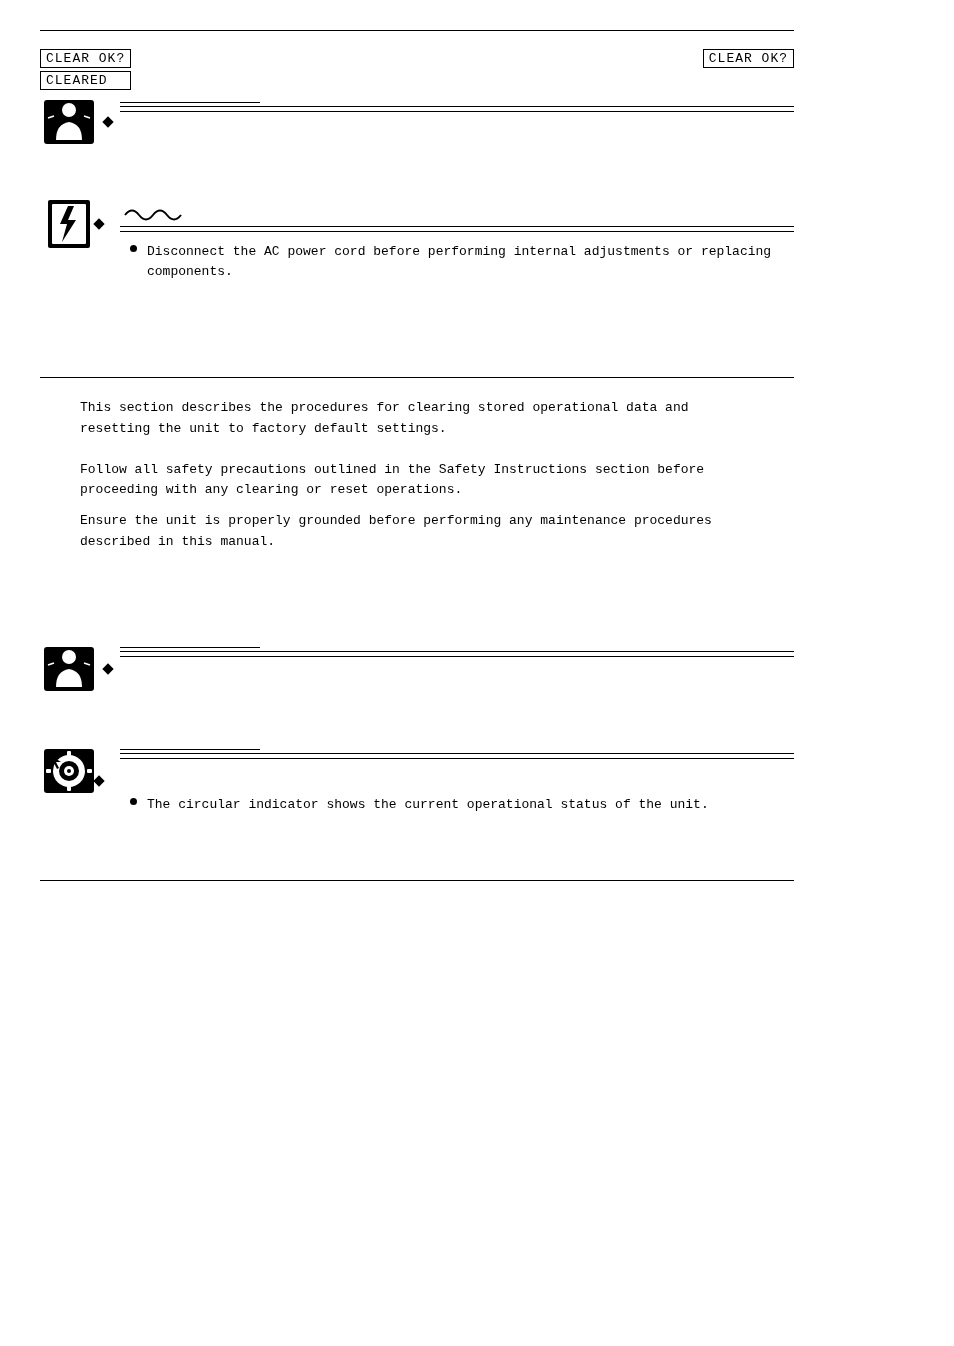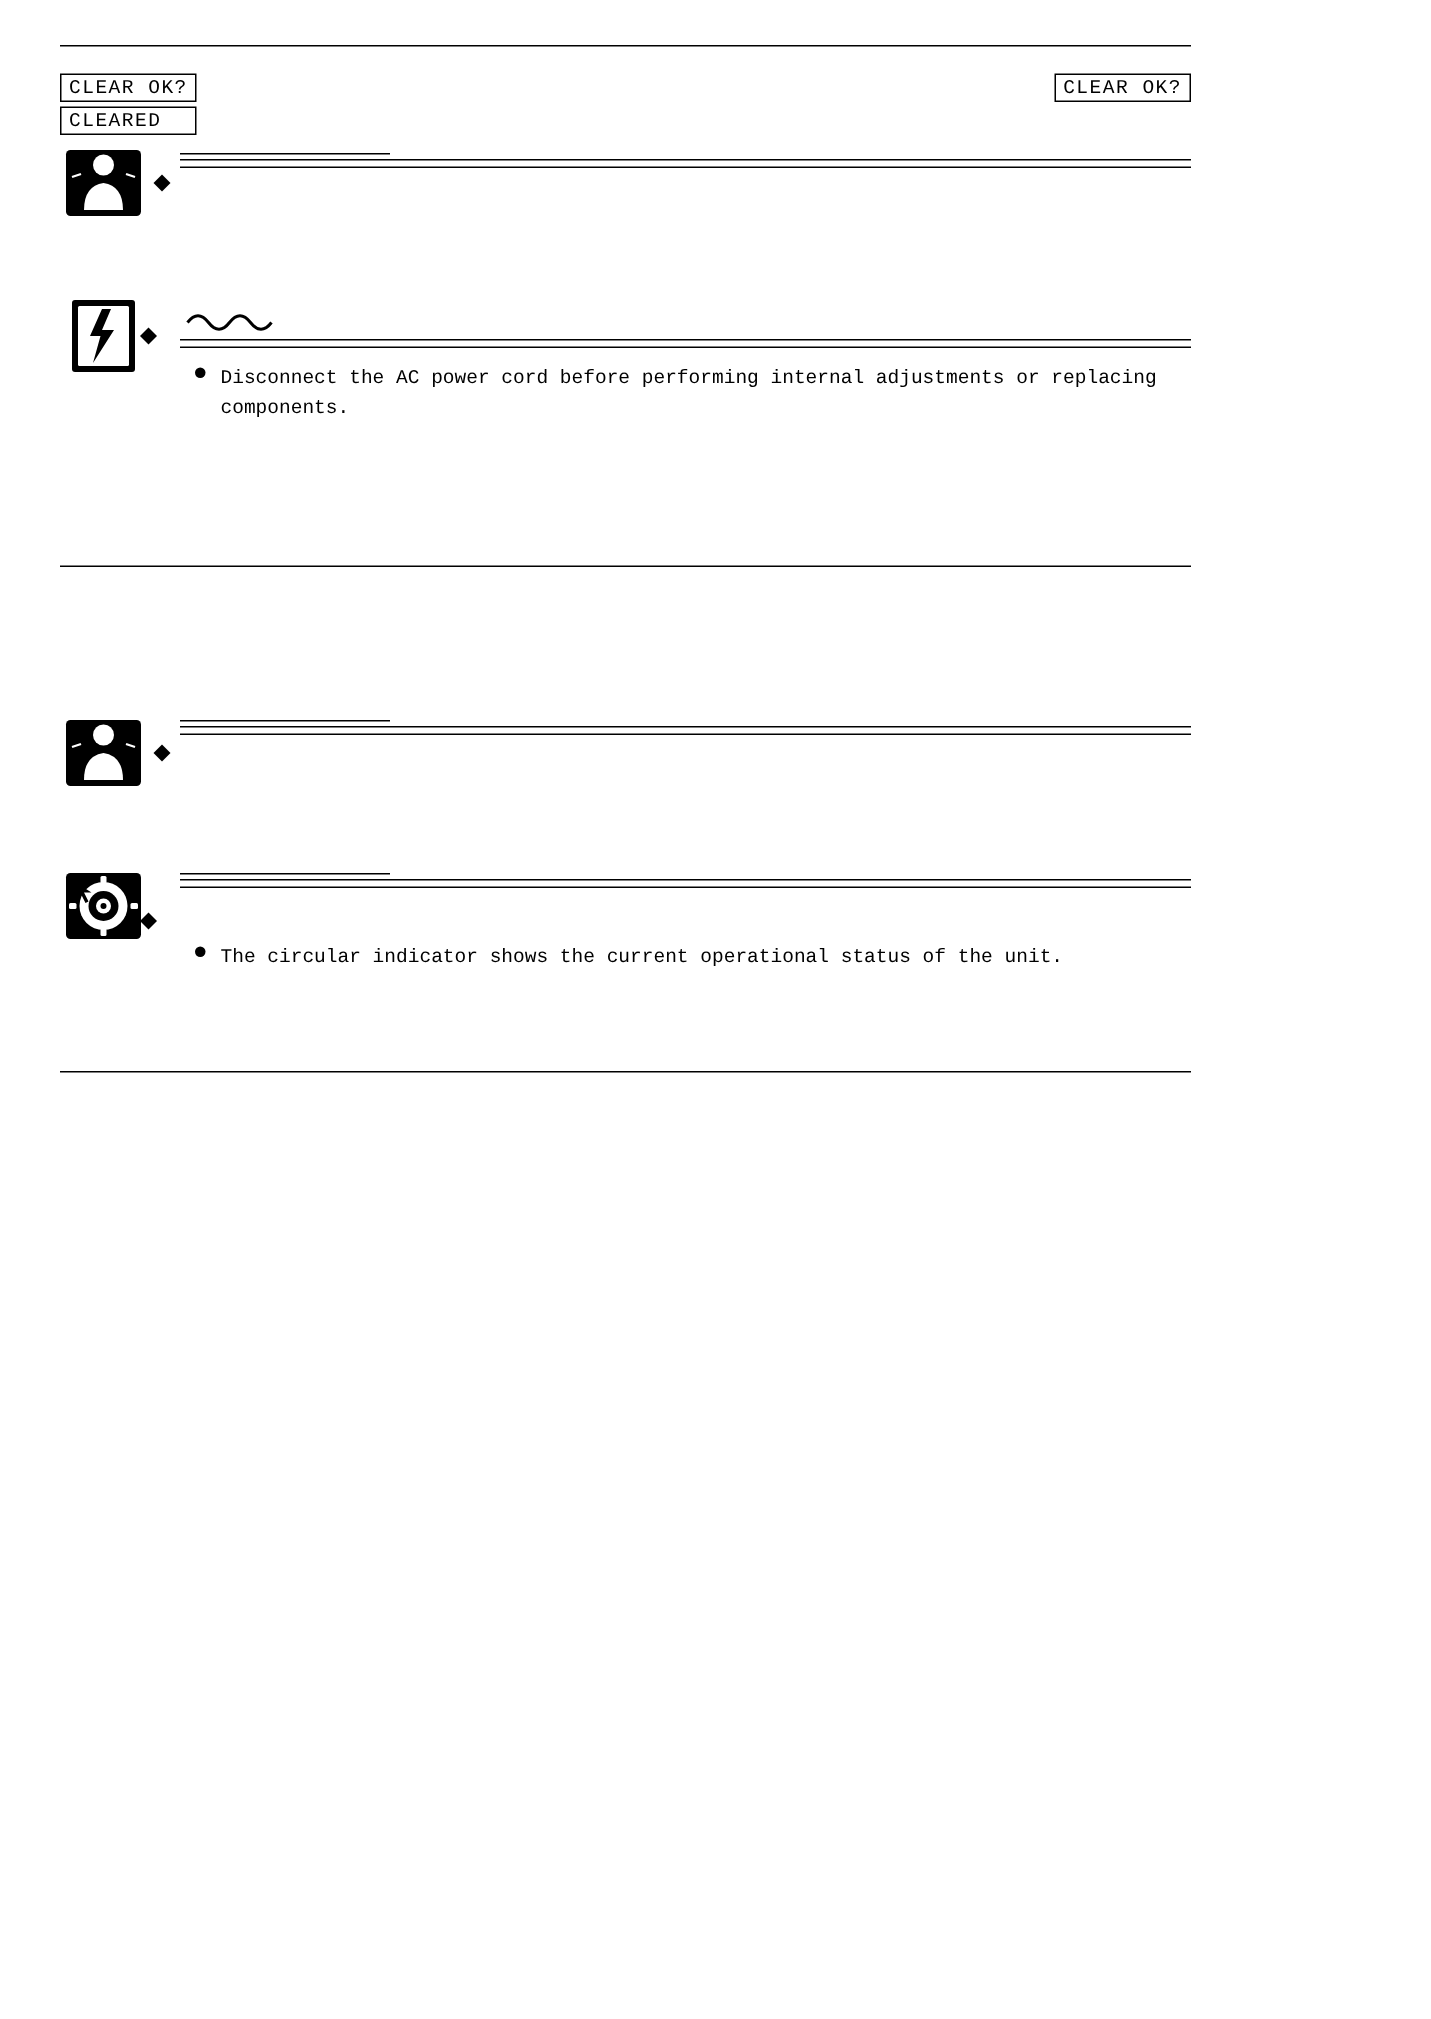--- a/index.html
+++ b/index.html
@@ -206,20 +206,29 @@
     <div class="bullet-text">Disconnect the AC power cord before performing internal adjustments or replacing components.</div>
   </div>
 
   <div style="height: 20px;"></div>
 
 
   <div style="height: 50px;"></div>
 
   <hr class="hr-mid" style="margin-top: 20px;">
 
+  <div class="content-area" style="margin: 20px 40px;">
+    <p>This section describes the procedures for clearing stored operational data and resetting the unit to factory default settings.</p>
+  </div>
+  <div class="content-area" style="margin: 10px 40px;">
+    <p>Follow all safety precautions outlined in the Safety Instructions section before proceeding with any clearing or reset operations.</p>
+  </div>
+  <div class="content-area" style="margin: 10px 40px;">
+    <p>Ensure the unit is properly grounded before performing any maintenance procedures described in this manual.</p>
+  </div>
 
   <div style="height: 60px;"></div>
 
   <div class="section" style="align-items: flex-start; margin-top: 20px;">
     <div class="icon-block">
       <svg class="icon-svg" viewBox="0 0 58 52" xmlns="http://www.w3.org/2000/svg">
         <rect x="4" y="4" width="50" height="44" rx="3" fill="#000"></rect>
         <circle cx="29" cy="14" r="7" fill="#fff"></circle>
         <path d="M16 44 Q16 28 29 26 Q42 28 42 44 Z" fill="#fff"></path>
         <path d="M22 18 Q18 12 20 8" stroke="#000" stroke-width="1.5" fill="none"></path>

